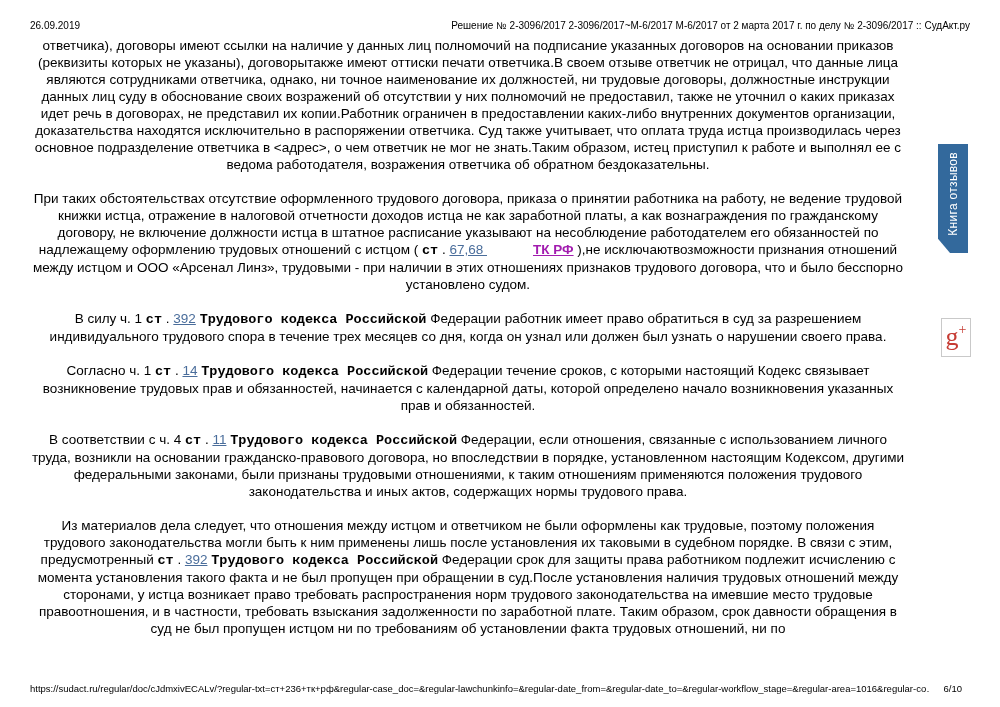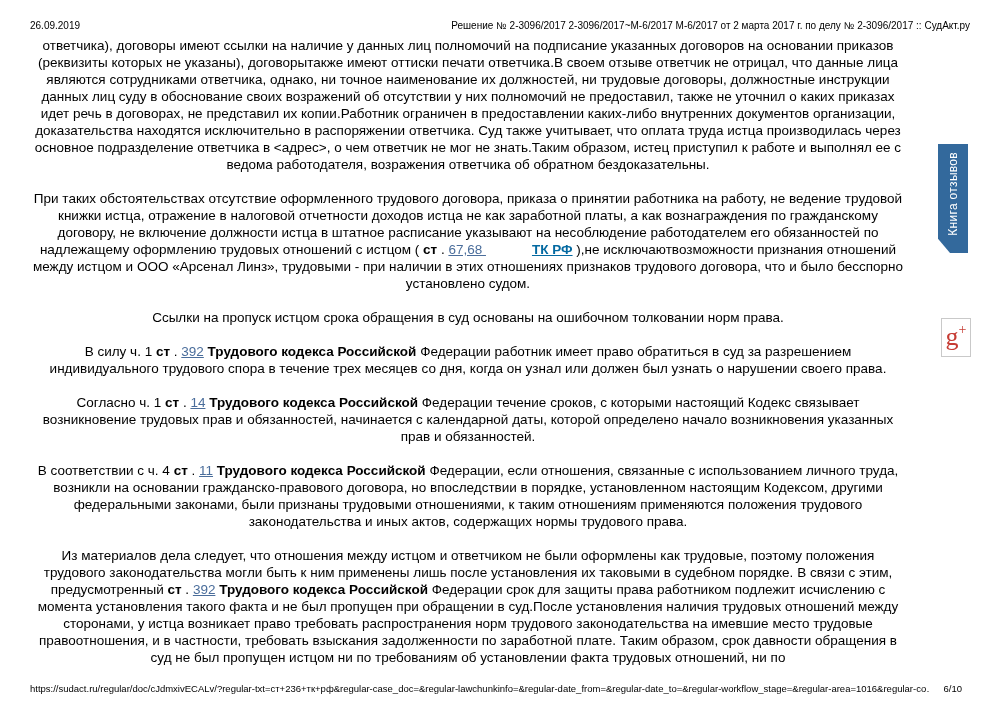--- a/index.html
+++ b/index.html
@@ -18,24 +18,24 @@
   .print-date { position:absolute; left:0; top:0; }
   .print-title { display:block; text-align:right; }
 
   
   .doc {
     position:absolute; top:37px; left:30px; width:876px;
     font-size:13.5px; line-height:17px; color:#000;
     text-align:center;
   }
   .doc p { margin:0 0 17px 0; }
-  .doc .bold { font-weight:700; }
+  .doc .bold { font-weight:700;font-family:Liberation Mono, monospace; }
   .doc a { cursor:pointer; }
   .doc a.link { color:#4a6d9b; text-decoration:underline; font-weight:400; }
-  .doc a.linkbold { color:#0369a1; text-decoration:underline; font-weight:700;margin-left:46px; }
+  .doc a.linkbold { color:#a21caf; text-decoration:underline; font-weight:700;margin-left:46px; }
 
   
   .feedback-tab {
     position:absolute; left:938px; top:144px; width:30px; height:109px;
     background:#33699c;
     clip-path:polygon(0 0, 100% 0, 100% 100%, 40% 100%, 0 87%);
     display:flex; align-items:center; justify-content:center;
     padding-bottom:10px;
     cursor:pointer;
   }
@@ -77,21 +77,20 @@
 <body>
 
 <div class="print-header">
   <span class="print-date">26.09.2019</span>
   <span class="print-title">Решение № 2-3096/2017 2-3096/2017~М-6/2017 М-6/2017 от 2 марта 2017 г. по делу № 2-3096/2017 :: СудАкт.ру</span>
 </div>
 
 <div class="doc">
     <p><span class="normal">ответчика), договоры имеют ссылки на наличие у данных лиц полномочий на подписание указанных договоров на основании приказов (реквизиты которых не указаны), договорытакже имеют оттиски печати ответчика.В своем отзыве ответчик не отрицал, что данные лица являются сотрудниками ответчика, однако, ни точное наименование их должностей, ни трудовые договоры, должностные инструкции данных лиц суду в обоснование своих возражений об отсутствии у них полномочий не предоставил, также не уточнил о каких приказах идет речь в договорах, не представил их копии.Работник ограничен в предоставлении каких-либо внутренних документов организации, доказательства находятся исключительно в распоряжении ответчика. Суд также учитывает, что оплата труда истца производилась через основное подразделение ответчика в &lt;адрес&gt;, о чем ответчик не мог не знать.Таким образом, истец приступил к работе и выполнял ее с ведома работодателя, возражения ответчика об обратном бездоказательны.</span></p>
     <p><span class="normal">При таких обстоятельствах отсутствие оформленного трудового договора, приказа о принятии работника на работу, не ведение трудовой книжки истца, отражение в налоговой отчетности доходов истца не как заработной платы, а как вознаграждения по гражданскому договору, не включение должности истца в штатное расписание указывают на несоблюдение работодателем его обязанностей по надлежащему оформлению трудовых отношений с истцом ( </span><span class="bold">ст</span><span class="normal"> . </span><a class="link">67,68 </a><a class="linkbold">ТК РФ</a><span class="normal"> ),не исключаютвозможности признания отношений между истцом и ООО «Арсенал Линз», трудовыми - при наличии в этих отношениях признаков трудового договора, что и было бесспорно установлено судом.</span></p>
-    <p><span class="normal">Ссылки на пропуск истцом срока обращения в суд основаны на ошибочном толковании норм права.</span></p>
     <p><span class="normal">В силу ч. 1 </span><span class="bold">ст</span><span class="normal"> . </span><a class="link">392</a><span class="normal"> </span><span class="bold">Трудового кодекса Российской</span><span class="normal"> Федерации работник имеет право обратиться в суд за разрешением индивидуального трудового спора в течение трех месяцев со дня, когда он узнал или должен был узнать о нарушении своего права.</span></p>
     <p><span class="normal">Согласно ч. 1 </span><span class="bold">ст</span><span class="normal"> . </span><a class="link">14</a><span class="normal"> </span><span class="bold">Трудового кодекса Российской</span><span class="normal"> Федерации течение сроков, с которыми настоящий Кодекс связывает возникновение трудовых прав и обязанностей, начинается с календарной даты, которой определено начало возникновения указанных прав и обязанностей.</span></p>
     <p><span class="normal">В соответствии с ч. 4 </span><span class="bold">ст</span><span class="normal"> . </span><a class="link">11</a><span class="normal"> </span><span class="bold">Трудового кодекса Российской</span><span class="normal"> Федерации, если отношения, связанные с использованием личного труда, возникли на основании гражданско-правового договора, но впоследствии в порядке, установленном настоящим Кодексом, другими федеральными законами, были признаны трудовыми отношениями, к таким отношениям применяются положения трудового законодательства и иных актов, содержащих нормы трудового права.</span></p>
     <p><span class="normal">Из материалов дела следует, что отношения между истцом и ответчиком не были оформлены как трудовые, поэтому положения трудового законодательства могли быть к ним применены лишь после установления их таковыми в судебном порядке. В связи с этим, предусмотренный </span><span class="bold">ст</span><span class="normal"> . </span><a class="link">392</a><span class="normal"> </span><span class="bold">Трудового кодекса Российской</span><span class="normal"> Федерации срок для защиты права работником подлежит исчислению с момента установления такого факта и не был пропущен при обращении в суд.После установления наличия трудовых отношений между сторонами, у истца возникает право требовать распространения норм трудового законодательства на имевшие место трудовые правоотношения, и в частности, требовать взыскания задолженности по заработной плате. Таким образом, срок давности обращения в суд не был пропущен истцом ни по требованиям об установлении факта трудовых отношений, ни по</span></p>
   </div>
 
 <div class="feedback-tab">
   <span class="feedback-label">Книга отзывов</span>
 </div>
 

